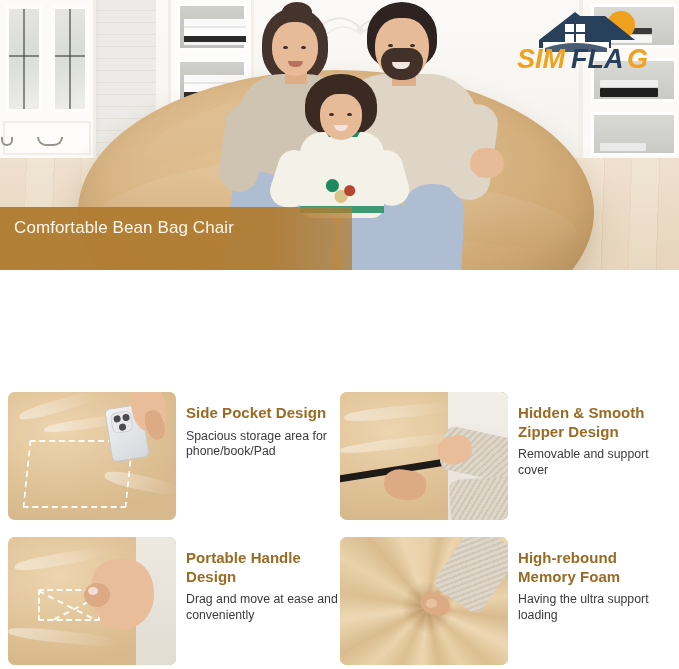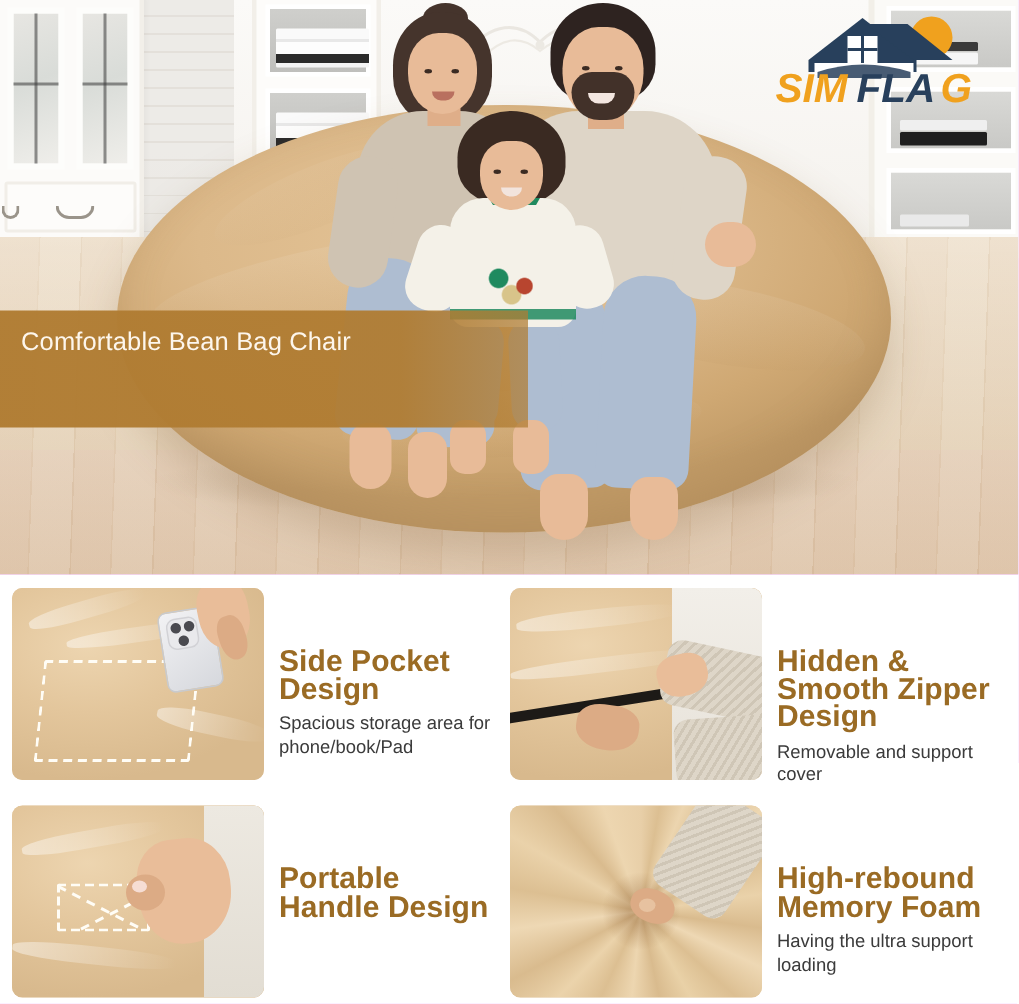--- a/index.html
+++ b/index.html
@@ -6,21 +6,21 @@
   html, body {
     width: 679px; height: 669px;
     background: #ffffff;
     font-family: "Liberation Sans", sans-serif;
     overflow: hidden;
   }
   .page { position: relative; width: 679px; height: 669px; background:#fff; }
 
   
   .hero {
-    position: absolute; left:0; top:0; width:679px; height:383px;
+    position: absolute; left:0; top:0; width:679px; height:270px;
     overflow:hidden; background:#f0abfc;
   }
   
   .wall {
     position:absolute; left:0; top:0; width:679px; height:300px;
     background:
       linear-gradient(180deg,#fbfaf8 0%,#f4f1ec 60%,#efe9e1 100%);
   }
   
   .brick {
@@ -216,22 +216,22 @@
   .frow.r2 { top:145px; }
   .fcard { position:absolute; width:330px; height:135px; }
   .fcard.left  { left:8px; }
   .fcard.right { left:340px; }
   .fthumb {
     position:absolute; left:0; top:0; width:168px; height:128px;
     border-radius:7px; overflow:hidden; background:#e2c69d;
   }
   .ftext { position:absolute; left:178px; top:12px; width:152px; }
   .ftitle {
-    font-size:20px; font-weight:bold; color:#9a6b24;
-    line-height:18.5px; letter-spacing:.05px;margin-top:28px;
+    font-size:15px; font-weight:bold; color:#9a6b24;
+    line-height:18.5px; letter-spacing:.05px;
   }
   .fdesc {
     margin-top:6px; font-size:12.3px; color:#3b3b3b; line-height:15.5px;
   }
 
   
   .tb-fabric {
     position:absolute; inset:0;
     background:
       radial-gradient(ellipse 80% 70% at 30% 30%, #edd5b0 0%, #e3c69c 50%, #d8b98d 100%);
@@ -486,20 +486,21 @@
           <div style="position:absolute;right:0;top:0;width:40px;height:128px;background:linear-gradient(180deg,#ede9e1,#e2ddd3);"></div>
           <div class="crease" style="left:6px;top:16px;width:96px;height:12px;transform:rotate(-10deg);"></div>
           <div class="crease" style="left:0px;top:94px;width:110px;height:12px;transform:rotate(6deg);"></div>
           <div class="dash-handle"></div>
           <div class="hand" style="left:84px;top:22px;width:62px;height:70px;border-radius:38% 44% 50% 46%;transform:rotate(-6deg);"></div>
           <div class="hand dk" style="left:76px;top:46px;width:26px;height:24px;border-radius:50%;"></div>
           <div style="position:absolute;left:80px;top:50px;width:10px;height:8px;border-radius:50%;background:#f6ddd4;"></div>
         </div>
         <div class="ftext">
           <div class="ftitle">Portable Handle Design</div>
+          <div class="fdesc">Drag and move at ease and conveniently</div>
         </div>
       </div>
 
       <div class="fcard right">
         <div class="fthumb">
           <div class="pinch"></div>
           <div class="sleeve" style="right:4px;top:-6px;width:56px;height:76px;transform:rotate(34deg);"></div>
           <div class="hand dk" style="left:80px;top:56px;width:30px;height:22px;border-radius:46%;transform:rotate(22deg);"></div>
           <div style="position:absolute;left:86px;top:62px;width:11px;height:9px;border-radius:50%;background:#e7c2a0;"></div>
         </div>

